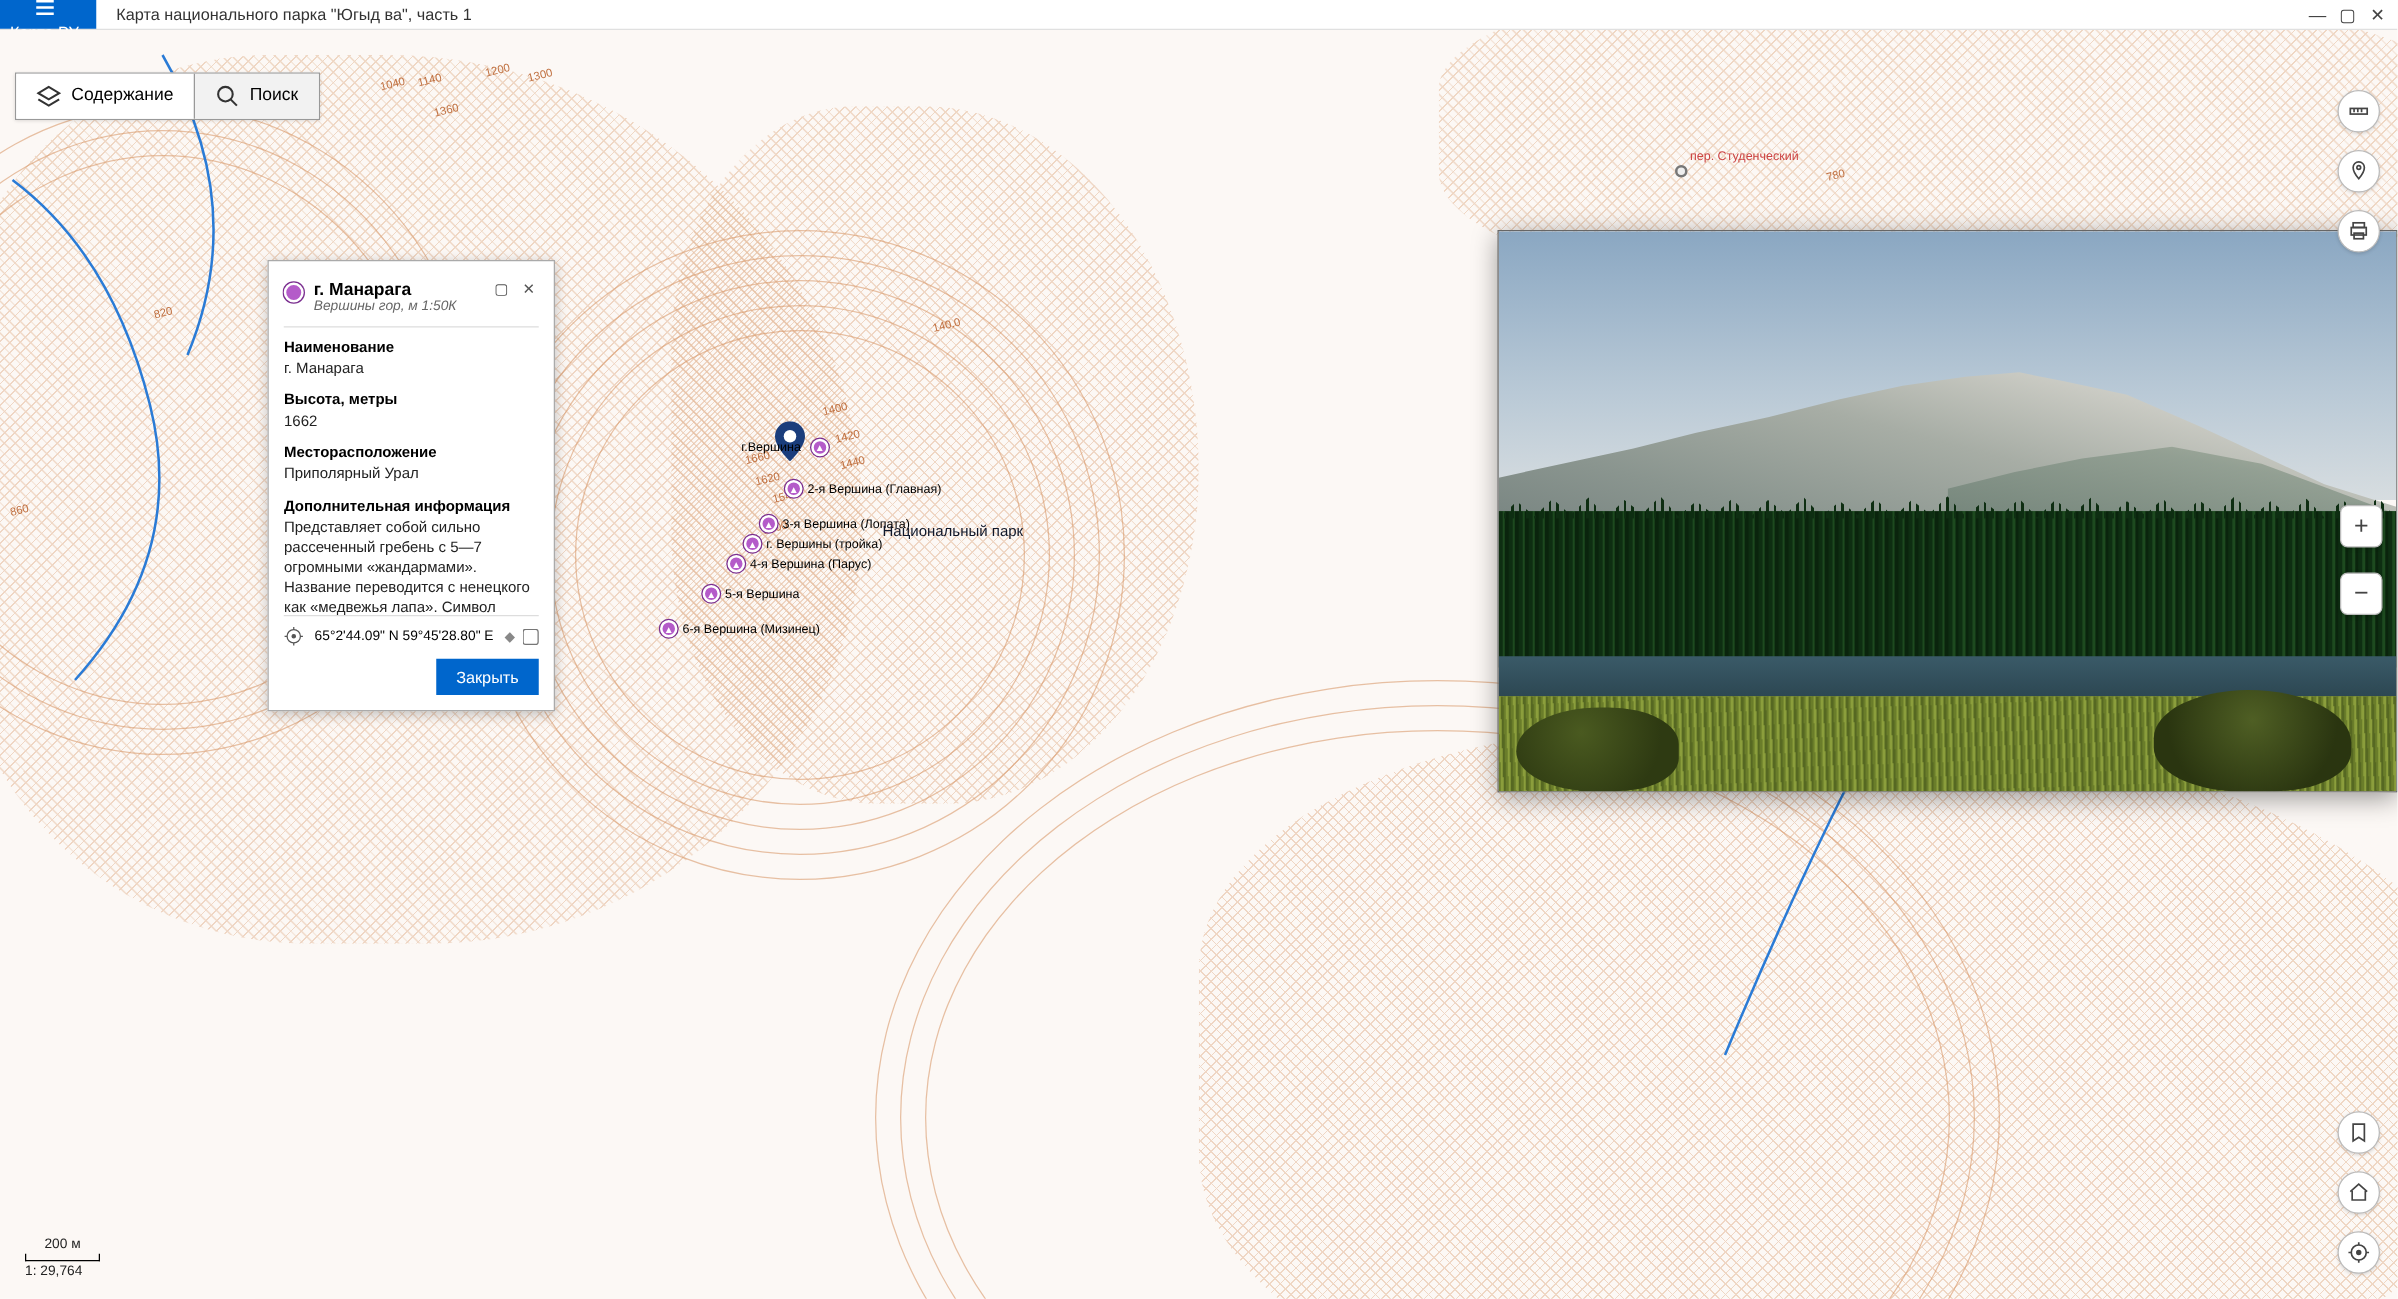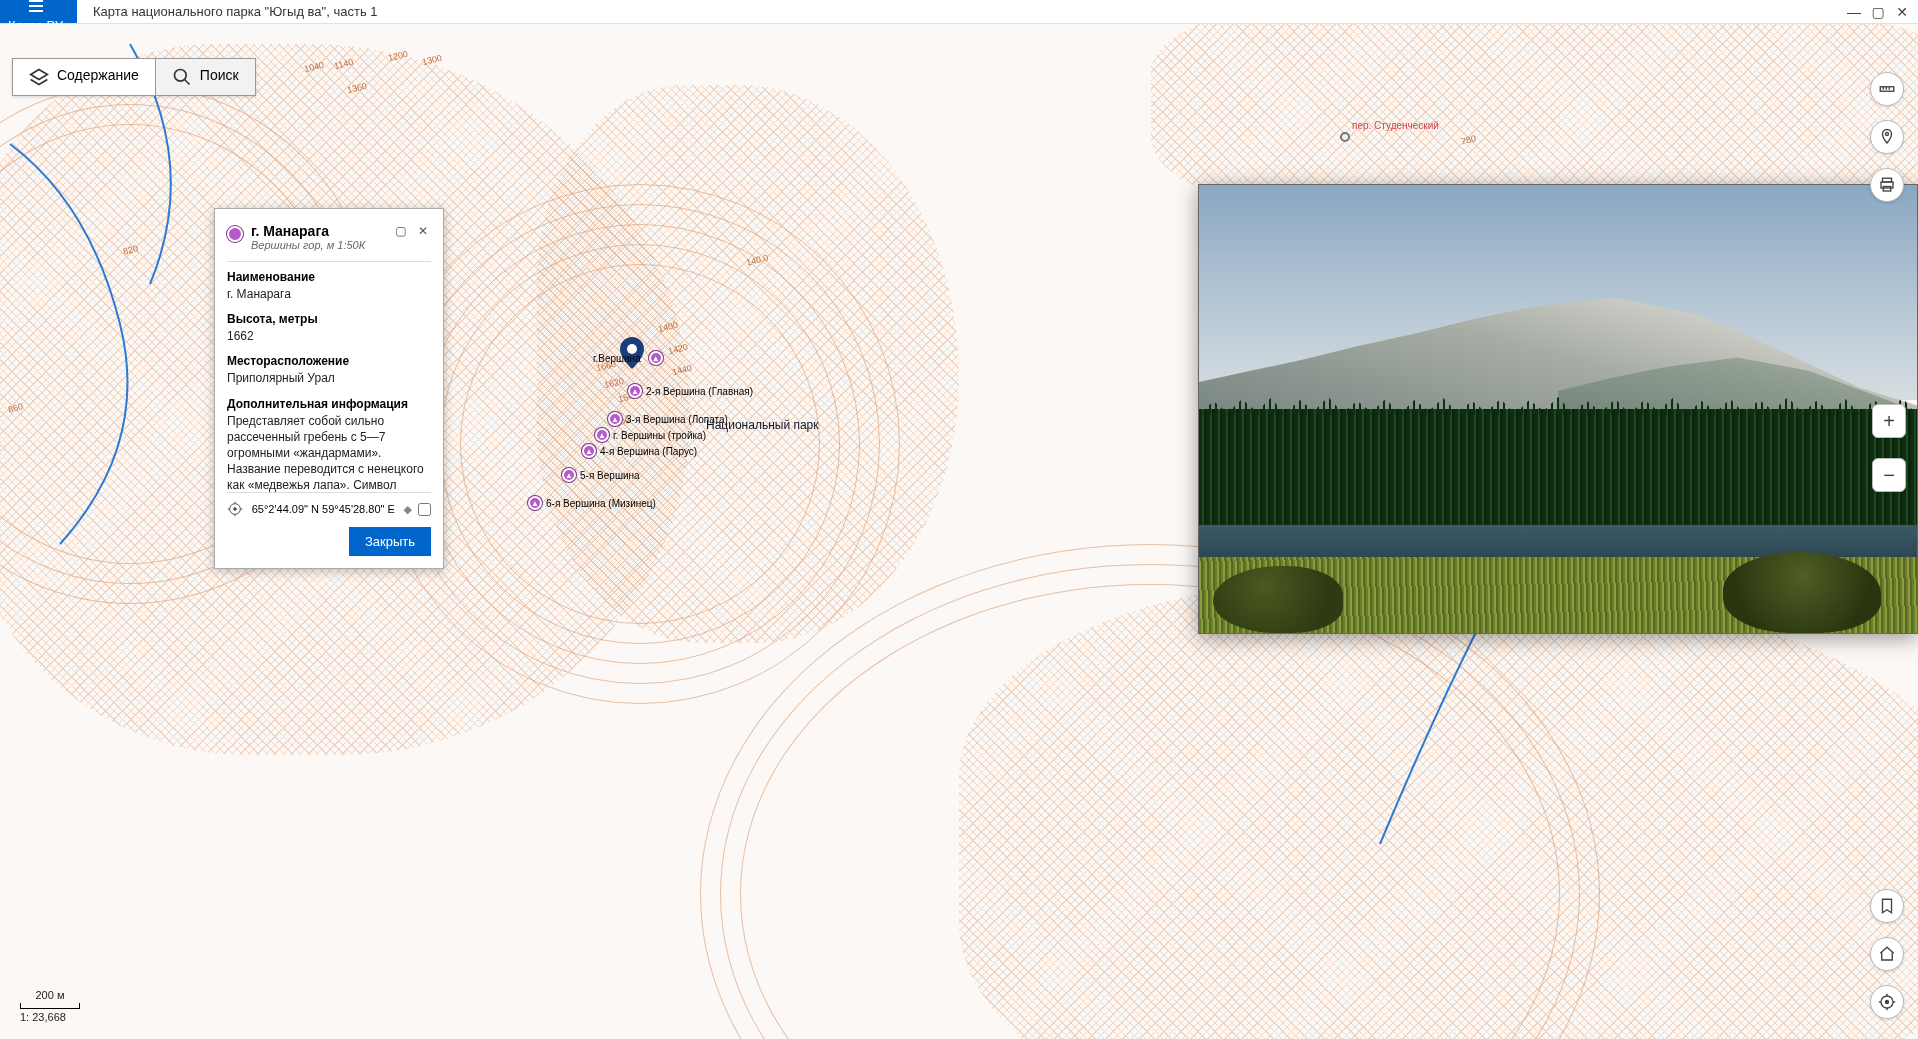--- a/index.html
+++ b/index.html
@@ -315,15 +315,15 @@
           <line x1="12" y1="20" x2="12" y2="23"></line>
           <line x1="1" y1="12" x2="4" y2="12"></line>
           <line x1="20" y1="12" x2="23" y2="12"></line>
         </svg>
       </div>
   </div>
 
   <div class="scalebar">
     <div class="dist">200 м</div>
     <div class="bar"></div>
-    <div>1: 23,668</div>
+    <div>1: 29,764</div>
   </div>
 </div>
 
 </body></html>

